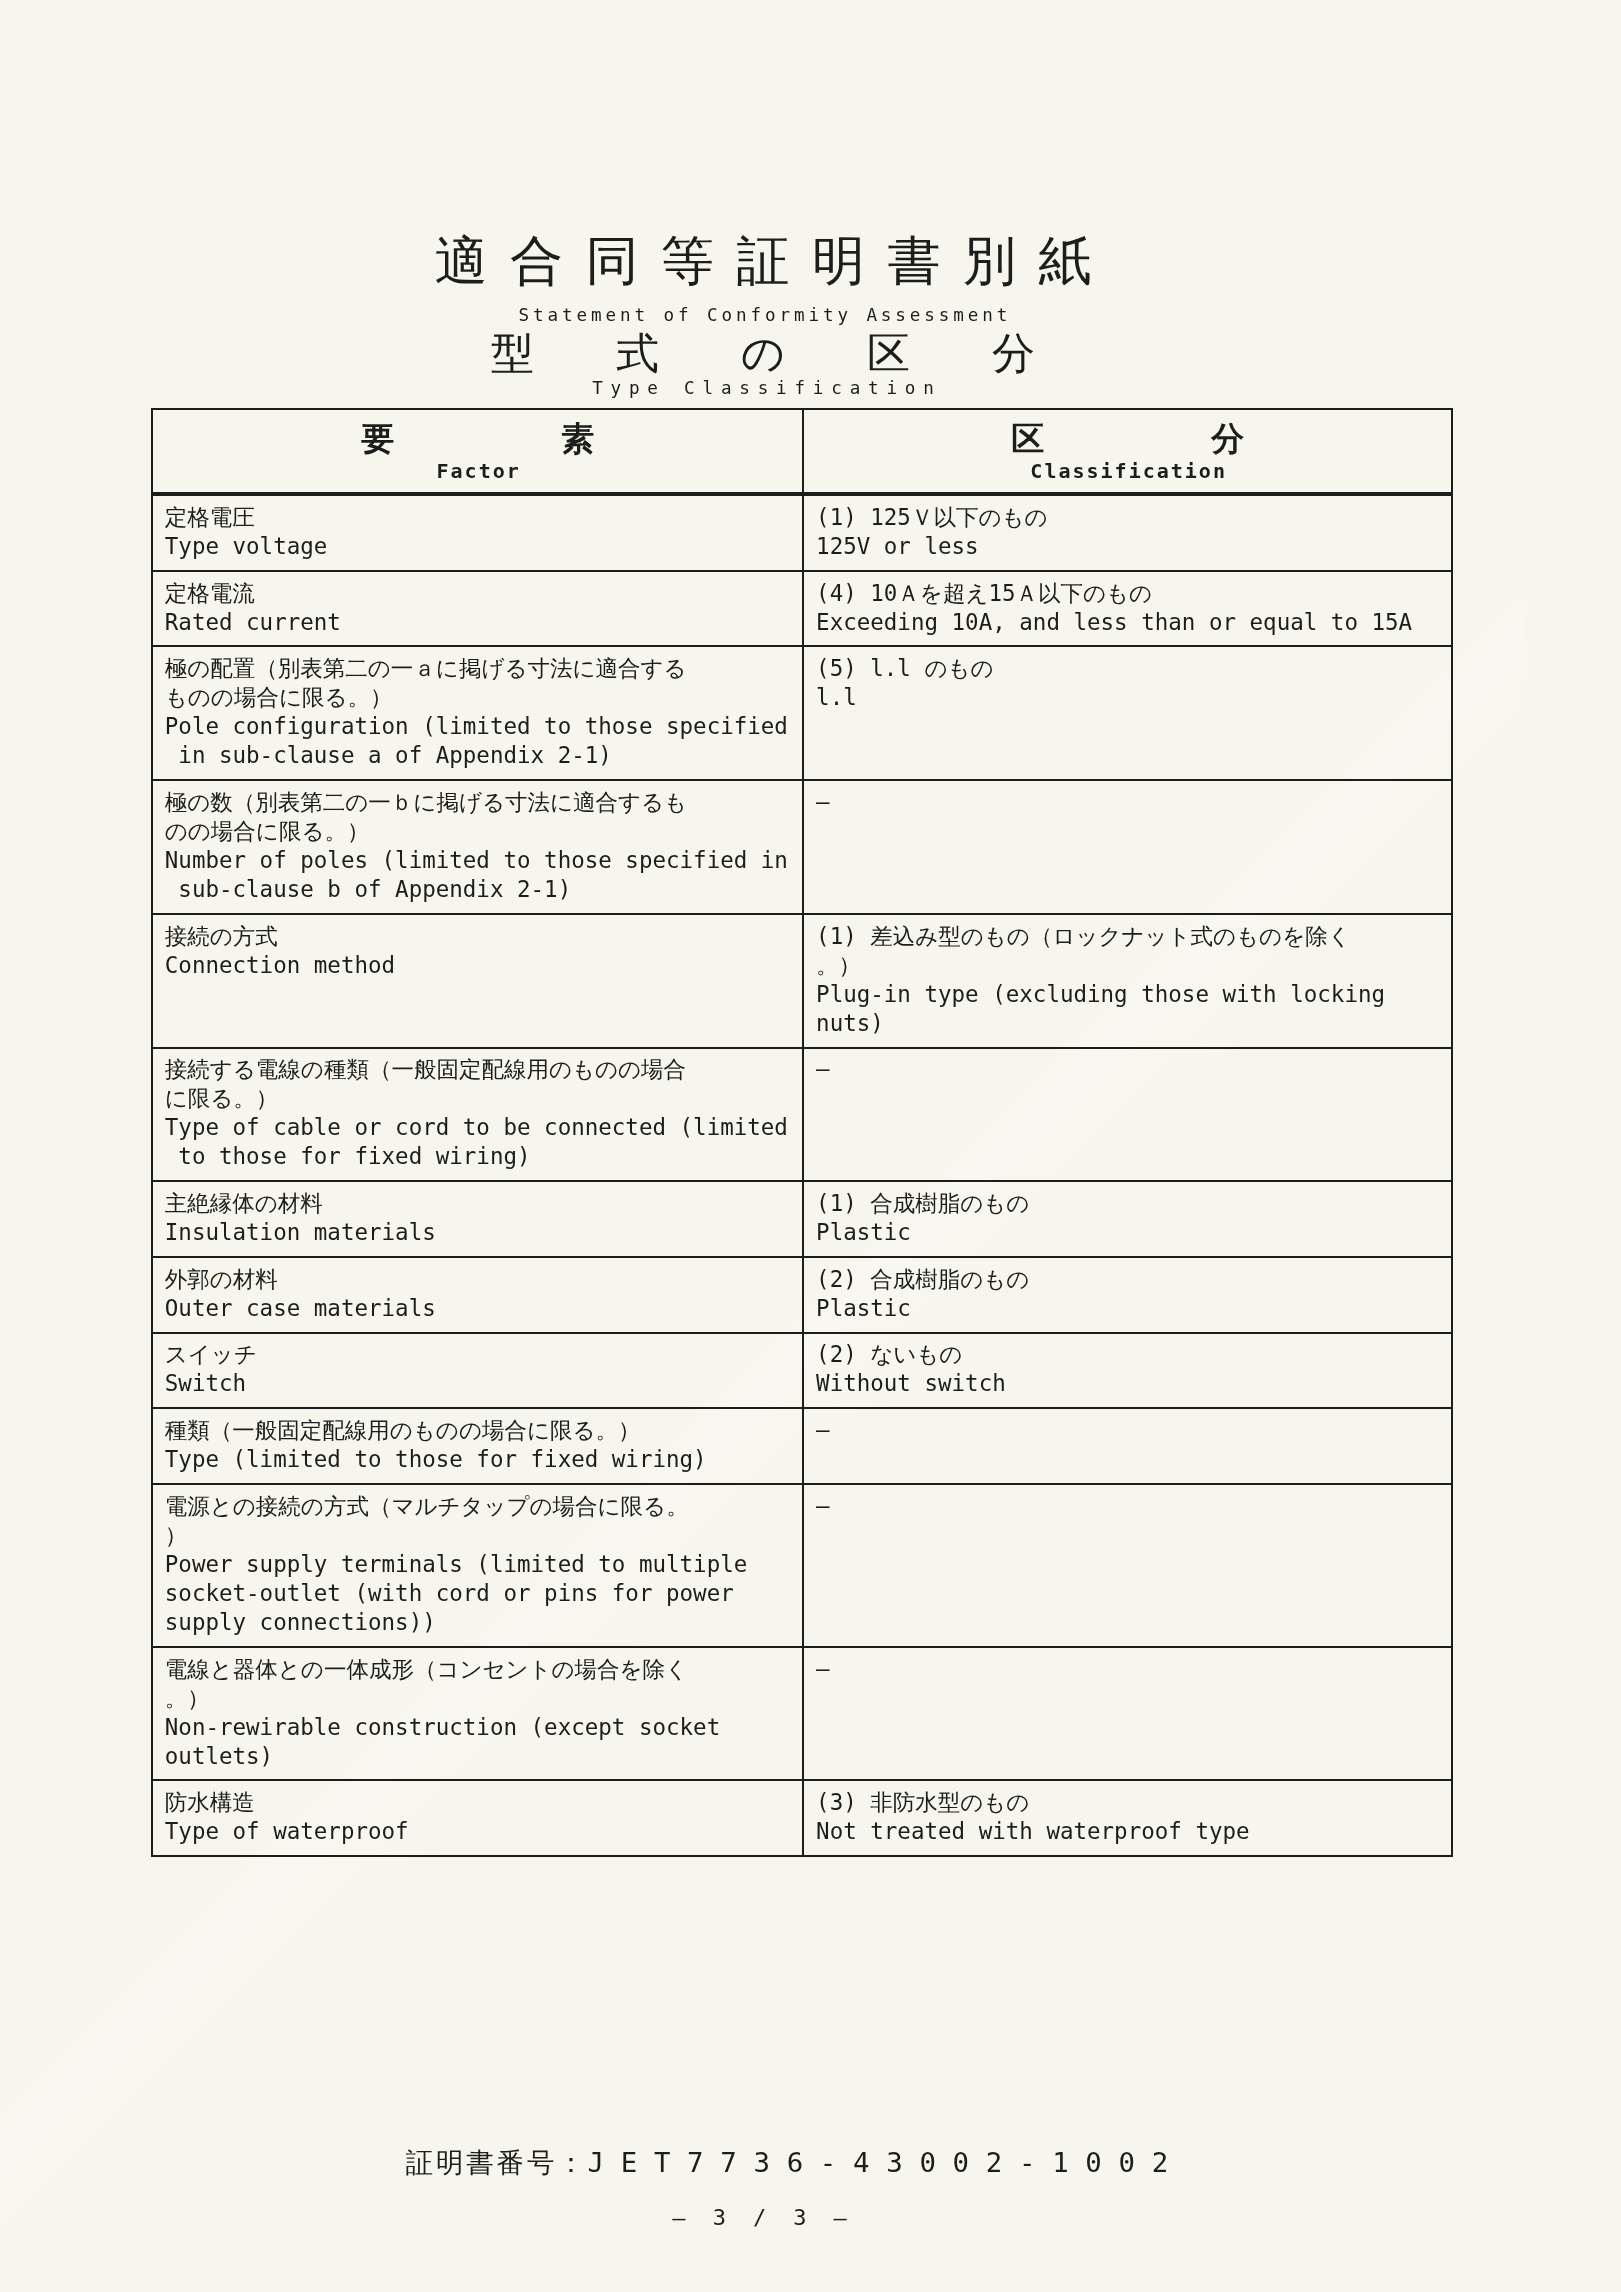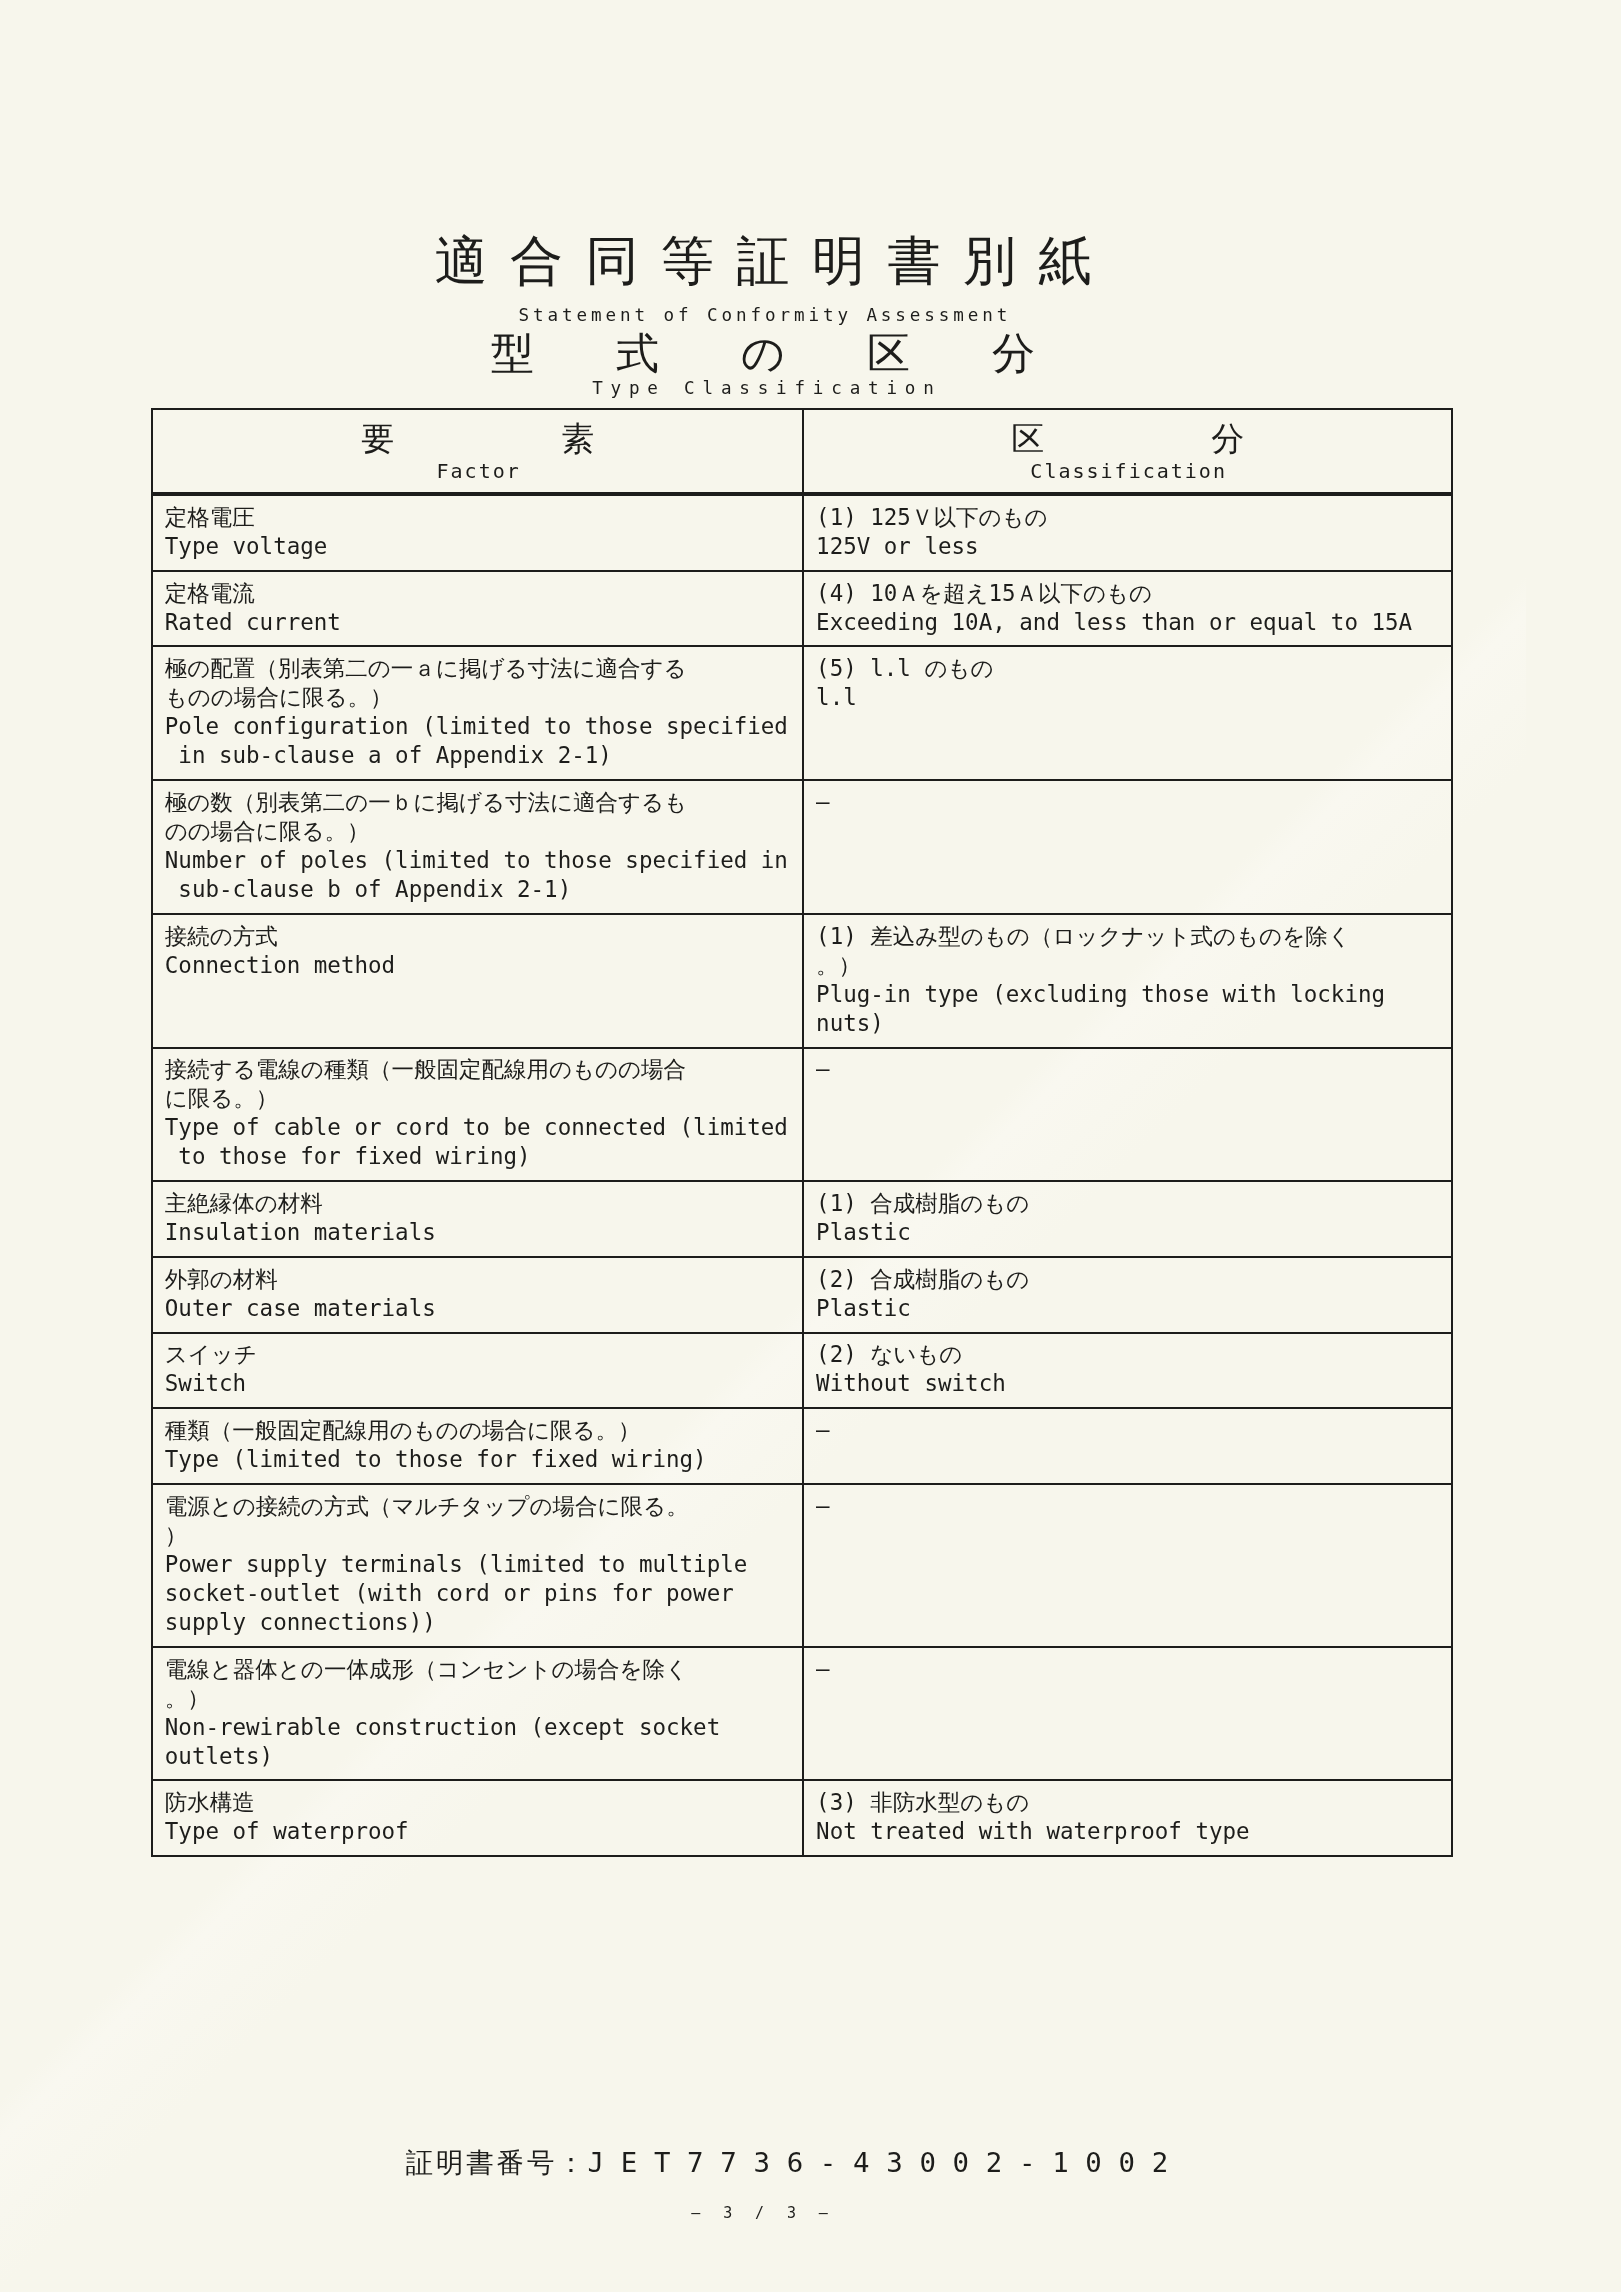--- a/index.html
+++ b/index.html
@@ -59,21 +59,21 @@
     table-layout: fixed;
   }
   table.class-table,
   table.class-table th,
   table.class-table td {
     border: 2px solid #1d1d1b;
   }
   table.class-table { border-width: 2.9px; }
   table.class-table thead th {
     border-bottom: 4.9px solid #1d1d1b;
-    font-weight: normal;
+    font-weight: bold;
     padding: 8.8px 0 9.8px 0;
     vertical-align: middle;
   }
   .hdr-ja {
     font-size: 33px;
     line-height: 39px;
     letter-spacing: 167px;
     padding-left: 167px;
     text-align: center;
     white-space: nowrap;
@@ -97,21 +97,21 @@
   td.cell-class { padding-left: 9.8px; }
   .footer-cert {
     top: 2147px;
     font-size: 27.4px;
     margin-left: 48px;
   }
   .footer-cert .cert-label { letter-spacing: 2.9px; }
   .footer-cert .cert-number { letter-spacing: 16.7px; margin-right: -16.7px; }
   .footer-page {
     top: 2205px;
-    font-size: 15px;
+    font-size: 22px;
     letter-spacing: 6.9px;
     padding-left: 0;
   }
 </style>
 </head>
 <body>
 
 <div class="page">
 
   <div class="centered doc-title">適合同等証明書別紙</div>

